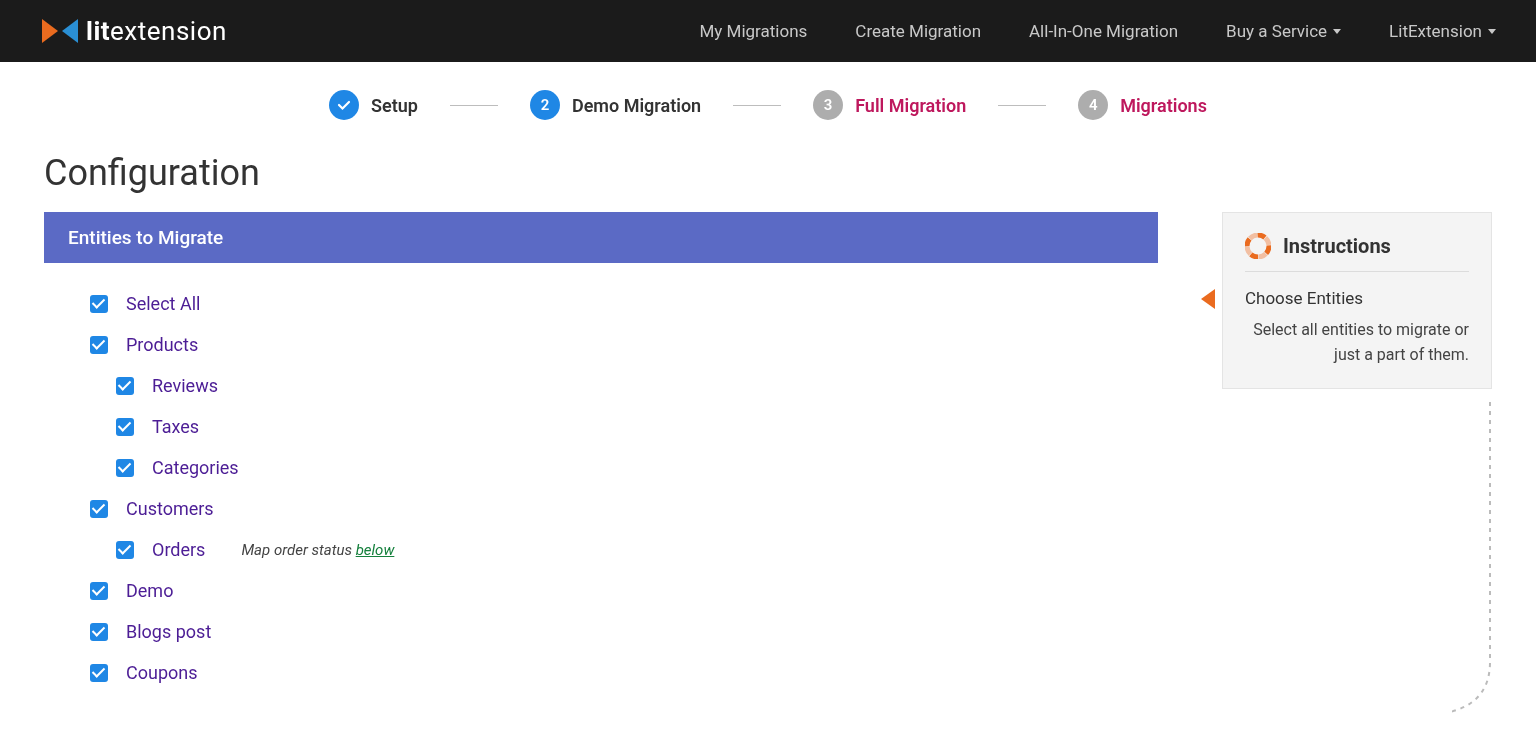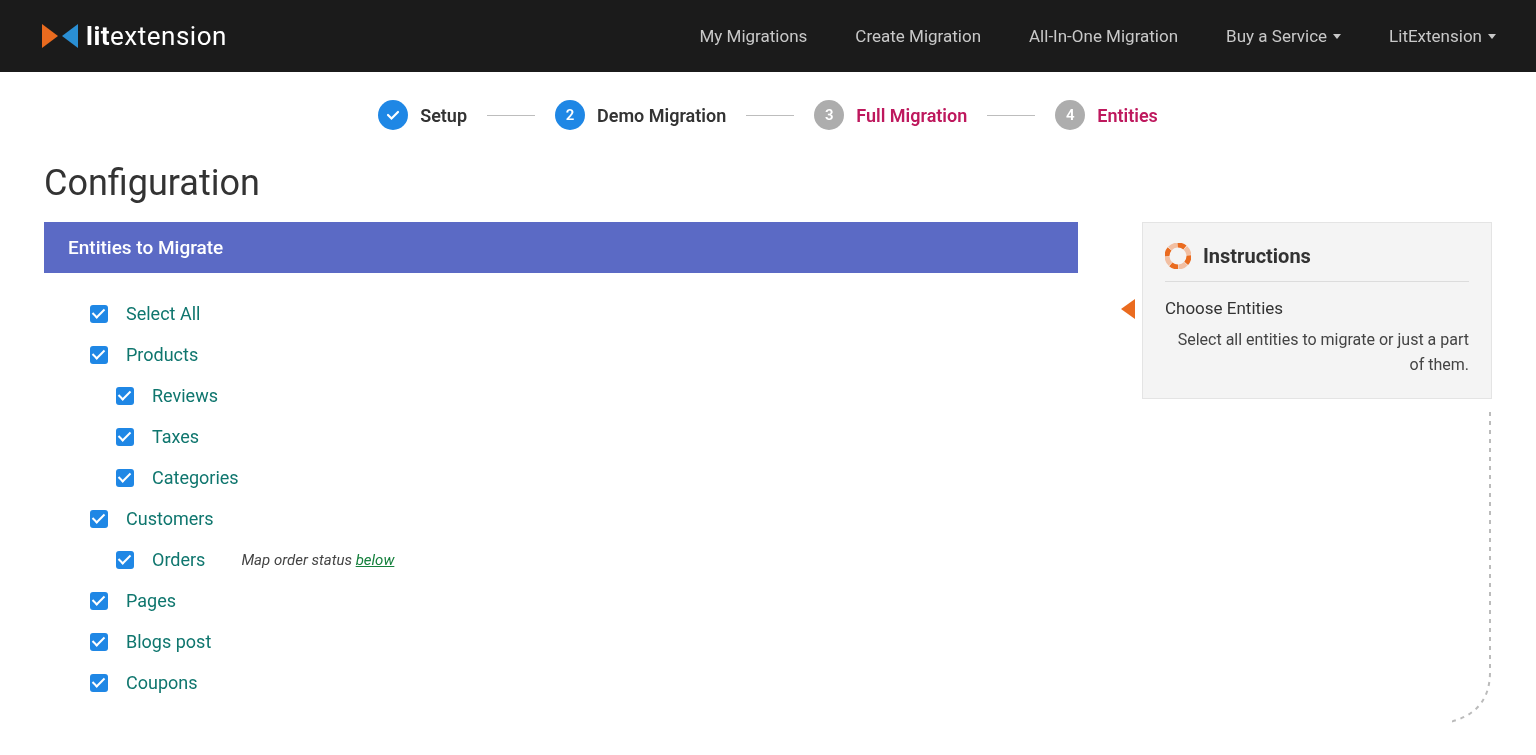--- a/index.html
+++ b/index.html
@@ -1,54 +1,54 @@
 <!DOCTYPE html>
 <html><head>
 <meta charset="utf-8">
 <style>
 * { margin: 0; padding: 0; box-sizing: border-box; }
 body { font-family: -apple-system, BlinkMacSystemFont, "Segoe UI", Roboto, Arial, sans-serif; background: #fff; color: #333; }
 
-.topbar { background: #1b1b1b; height: 72px; display: flex; align-items: center; padding: 0 40px; }
+.topbar { background: #1b1b1b; height: 62px; display: flex; align-items: center; padding: 0 40px; }
 .logo { display: flex; align-items: center; gap: 6px; }
 .logo-text { color: #fff; font-size: 26px; font-weight: 400; letter-spacing: 0.5px; }
 .logo-text .bold { font-weight: 700; }
 .nav { margin-left: auto; display: flex; gap: 48px; align-items: center; }
 .nav-item { color: #c8c8c8; font-size: 17px; cursor: pointer; display: flex; align-items: center; gap: 6px; }
 .caret { display: inline-block; width: 0; height: 0; border-left: 4px solid transparent; border-right: 4px solid transparent; border-top: 5px solid #c8c8c8; }
 
-.stepper { display: flex; align-items: center; justify-content: center; padding: 28px 16px 20px; gap: 4px; }
+.stepper { display: flex; align-items: center; justify-content: center; padding: 28px 16px 20px; gap: 16px; }
 .step { display: flex; align-items: center; gap: 12px; }
 .step-circle { width: 30px; height: 30px; border-radius: 50%; display: flex; align-items: center; justify-content: center; font-size: 15px; font-weight: 600; color: #fff; }
 .step-circle.done, .step-circle.active { background: #1f87e5; }
 .step-circle.pending { background: #adadad; }
 .step-label { font-size: 18px; font-weight: 600; }
 .step-label.done, .step-label.active { color: #333; }
 .step-label.pending { color: #be185d; }
 .connector { width: 48px; height: 1px; background: #bdbdbd; margin: 0 16px; }
 
 .content { padding: 12px 44px 40px; position: relative; }
 .page-title { font-size: 36px; font-weight: 400; color: #333; margin-bottom: 18px; }
 
 .main-row { display: flex; gap: 64px; align-items: flex-start; }
 .main-col { flex: 1; }
 
 .section-header { background: #5b6ac5; color: #fff; font-size: 19px; font-weight: 500; padding: 14px 24px; }
 
 .entities { padding: 30px 24px 0 46px; }
 .ent-row { display: flex; align-items: center; gap: 18px; margin-bottom: 20px; }
 .ent-row.indent { padding-left: 26px; }
-.ent-label { font-size: 18px; color: #0f766e; }
+.ent-label { font-size: 18px; color: #4c1d95; }
 .ent-hint { font-style: italic; color: #444; font-size: 15px; margin-left: 18px; }
 .ent-hint a { color: #15803d; }
 
 .chk { appearance: none; width: 18px; height: 18px; border: none; border-radius: 3px; background: #1f87e5; position: relative; cursor: pointer; flex-shrink: 0; }
 .chk:checked::after { content: ""; position: absolute; left: 5px; top: 1px; width: 5px; height: 10px; border: solid #fff; border-width: 0 2px 2px 0; transform: rotate(45deg); }
 
-.side-col { width: 350px; position: relative; }
+.side-col { width: 270px; position: relative; }
 .instruction-box { background: #f4f4f4; border: 1px solid #e4e4e4; padding: 20px 22px; position: relative; }
 .inst-header { display: flex; align-items: center; gap: 12px; padding-bottom: 12px; border-bottom: 1px solid #dcdcdc; margin-bottom: 16px; }
 .inst-header h3 { font-size: 20px; font-weight: 700; color: #333; }
 .inst-sub { position: relative; }
 .inst-sub h4 { font-size: 17px; font-weight: 400; color: #333; margin-bottom: 10px; }
 .inst-sub p { font-size: 16px; color: #444; line-height: 1.55; text-align: right; }
 .tri-pointer { position: absolute; left: -22px; top: 76px; width: 0; height: 0; border-top: 10px solid transparent; border-bottom: 10px solid transparent; border-right: 14px solid #ea6b1f; }
 
 .dashed-connector { position: absolute; top: 190px; right: 0; width: 40px; height: 320px; pointer-events: none; }
 
@@ -95,21 +95,21 @@
     <span class="step-label active">Demo Migration</span>
   </div>
   <div class="connector"></div>
   <div class="step">
     <div class="step-circle pending">3</div>
     <span class="step-label pending">Full Migration</span>
   </div>
   <div class="connector"></div>
   <div class="step">
     <div class="step-circle pending">4</div>
-    <span class="step-label pending">Entities</span>
+    <span class="step-label pending">Migrations</span>
   </div>
 </div>
 
 <div class="content">
   <h1 class="page-title">Configuration</h1>
 
   <div class="main-row">
     <div class="main-col">
       <div class="section-header">Entities to Migrate</div>
 
@@ -140,21 +140,21 @@
         </div>
         <div class="ent-row indent">
           <input type="checkbox" class="chk" checked="" style="">
           <span class="ent-label">Orders</span>
           <span class="ent-hint">
             <span>Map order status </span><a href="#">below</a>
           </span>
         </div>
         <div class="ent-row">
           <input type="checkbox" class="chk" checked="" style="">
-          <span class="ent-label">Pages</span>
+          <span class="ent-label">Demo</span>
         </div>
         <div class="ent-row">
           <input type="checkbox" class="chk" checked="" style="">
           <span class="ent-label">Blogs post</span>
         </div>
         <div class="ent-row">
           <input type="checkbox" class="chk" checked="" style="">
           <span class="ent-label">Coupons</span>
         </div>
       </div>

